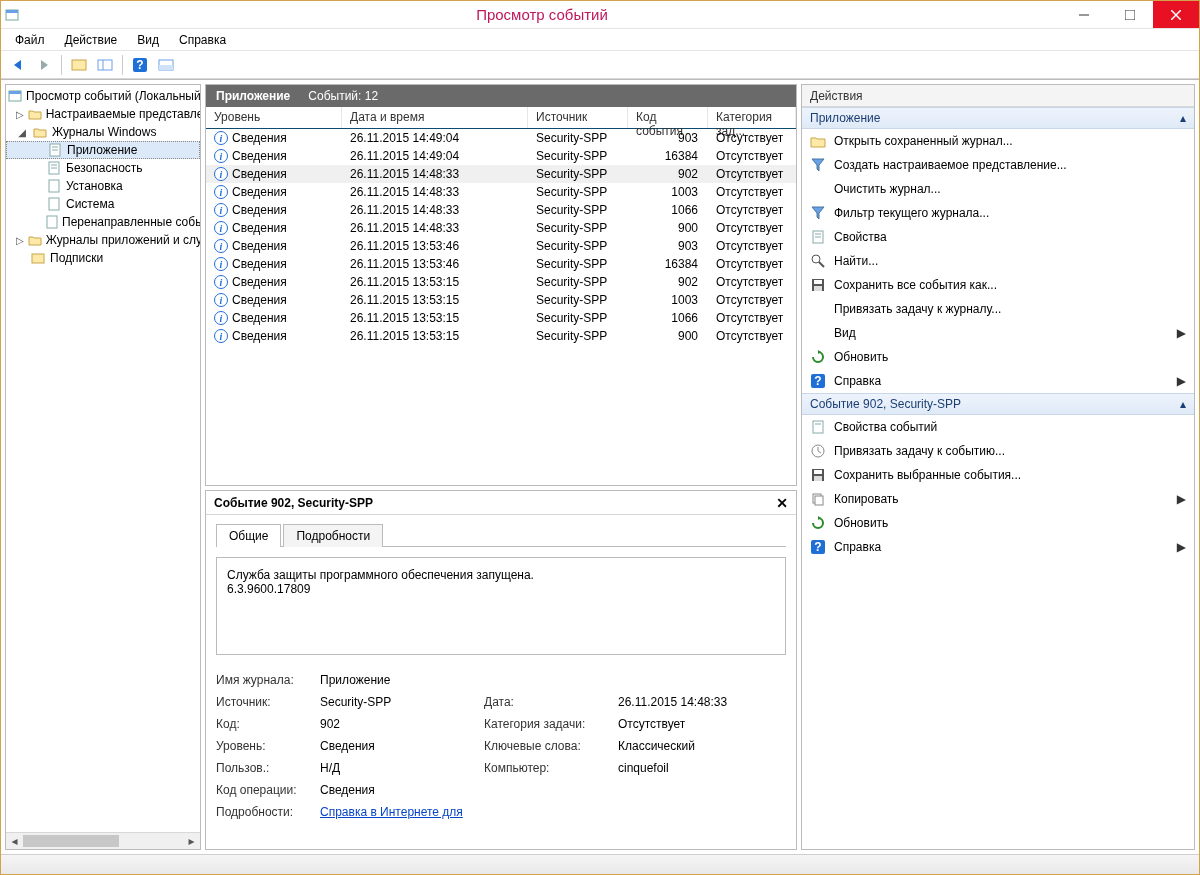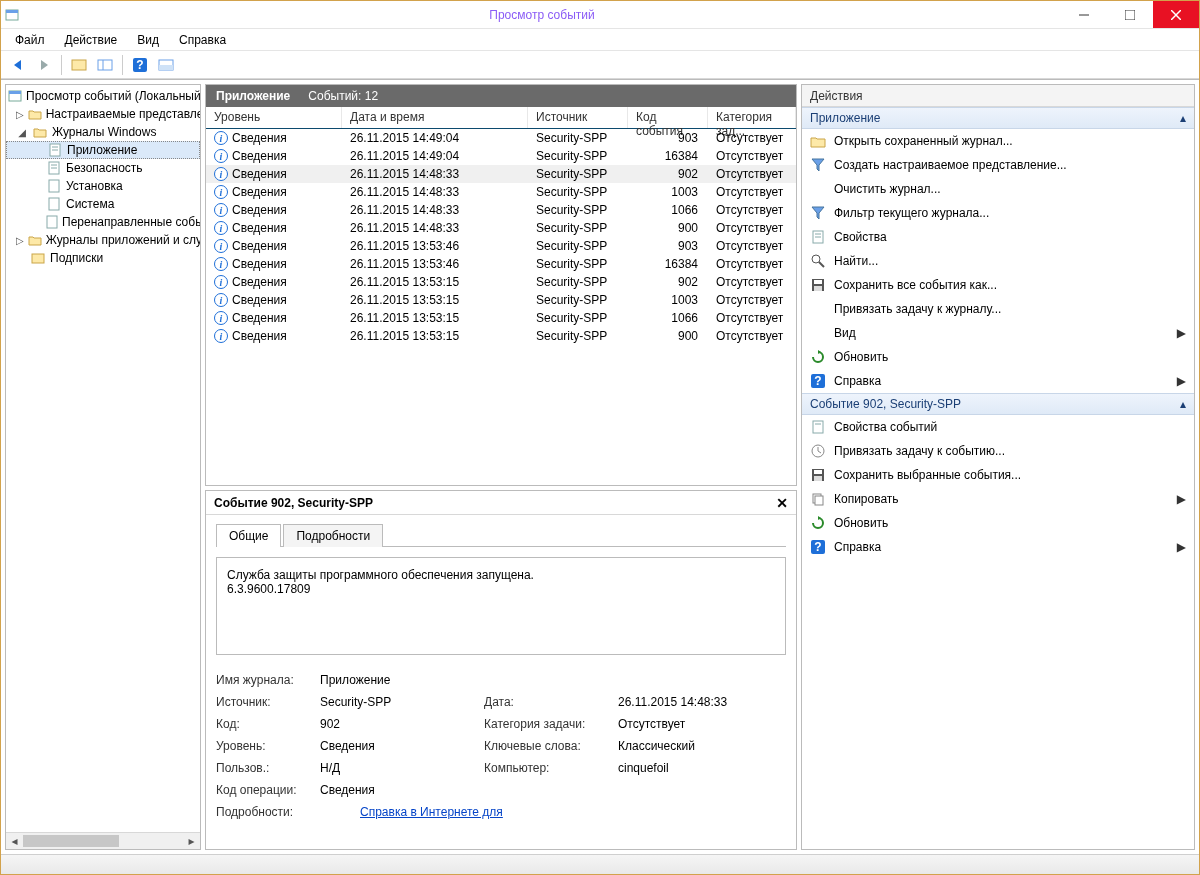--- a/index.html
+++ b/index.html
@@ -1,20 +1,20 @@
 <!DOCTYPE html>
 <html><head>
 <meta charset="utf-8">
 <style>
 * { box-sizing: border-box; margin: 0; padding: 0; font-family: "Segoe UI", Tahoma, sans-serif; font-size: 12px; }
 body { background: #f0ad4e; width: 1200px; height: 875px; overflow: hidden; position: relative; }
 .window { position: absolute; inset: 0; border: 1px solid #d2a24c; background: #fff; display: flex; flex-direction: column; }
 .titlebar { height: 28px; background: #fff; display: flex; align-items: center; border-bottom: 1px solid #e5e5e5; }
 .titlebar .app-icon { width: 22px; display:flex; justify-content:center; }
-.titlebar .title { flex:1; text-align:center; color:#8b5cf6; font-size:12px; }
+.titlebar .title { flex:1; text-align:center; color:#be185d; font-size:15px; }
 .titlebar .win-buttons { display:flex; height:100%; }
 .titlebar .win-btn { width:46px; display:flex; align-items:center; justify-content:center; color:#333; }
 .titlebar .win-btn.close { background:#e81123; color:#fff; }
 .menubar { height:22px; background:#fff; display:flex; gap:4px; padding:0 6px; align-items:center; border-bottom:1px solid #e5e5e5;}
 .menubar span { padding:2px 8px; cursor:default;text-align:center; }
 .toolbar { height:28px; background:#fff; display:flex; align-items:center; gap:4px; padding:0 6px; border-bottom:1px solid #d8d8d8;}
 .tb-btn { width:22px; height:22px; display:flex; align-items:center; justify-content:center; border:1px solid transparent; }
 .tb-sep { width:1px; height:20px; background:#ccc; margin:0 2px;}
 .content { flex:1; display:flex; border-top:1px solid #bbb; padding:4px; gap:4px; background:#fff; overflow:hidden;}
 .tree-pane { width:196px; border:1px solid #bbb; background:#fff; display:flex; flex-direction:column; overflow:hidden;}
@@ -43,21 +43,21 @@
 .detail-title { height:24px; background:#fff; display:flex; align-items:center; padding:0 8px; border-bottom:1px solid #d8d8d8; font-weight:bold;}
 .detail-title .x { margin-left:auto; cursor:default; font-size:14px;}
 .detail-body { flex:1; padding:8px 10px; overflow:hidden;}
 .tabs { display:flex; border-bottom:1px solid #bbb;}
 .tab { padding:4px 12px; border:1px solid #bbb; border-bottom:none; margin-right:2px; background:#fff; position:relative; top:1px;}
 .tab.inact { background:#f4f4f4;text-align:right;}
 .msgbox { margin-top:10px; border:1px solid #bbb; padding:10px; height:98px;}
 .props { margin-top:18px; display:grid; grid-template-columns:100px 160px 130px 1fr; row-gap:8px; column-gap:4px;}
 .props .lbl{color:#333;}
 .props .val{}
-.link{color:#0645c8;text-decoration:underline;cursor:pointer;margin-left:40px;}
+.link{color:#0645c8;text-decoration:underline;cursor:pointer;}
 .actions-pane { width:394px; border:1px solid #bbb; display:flex; flex-direction:column;}
 .actions-head { height:22px; background:#f4f4f4; border-bottom:1px solid #d8d8d8; color:#333; padding:4px 8px; font-weight:normal;}
 .act-section { background:linear-gradient(#eef4fc,#dfeaf7); height:22px; display:flex; align-items:center; padding:0 8px; color:#1b3f75; border-bottom:1px solid #c8d6e8; border-top:1px solid #c8d6e8;}
 .act-section .arrow { margin-left:auto; color:#1b3f75;}
 .act-item { height:24px; display:flex; align-items:center; padding:0 8px; gap:8px; cursor:default;}
 .act-item .aicon{width:16px;height:16px;display:inline-flex;align-items:center;justify-content:center;}
 .act-item .chev{margin-left:auto;color:#333;}
 .statusbar { height:20px; border-top:1px solid #cfcfcf; background:linear-gradient(#f5f5f5,#e9e9e9);}
 svg { display:block; }
 </style>

